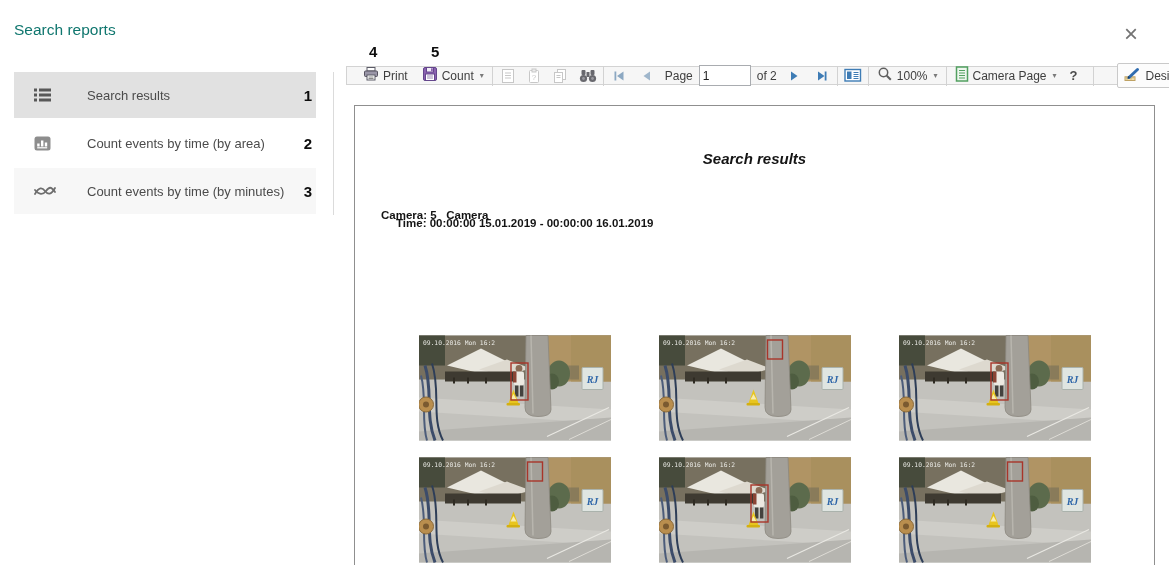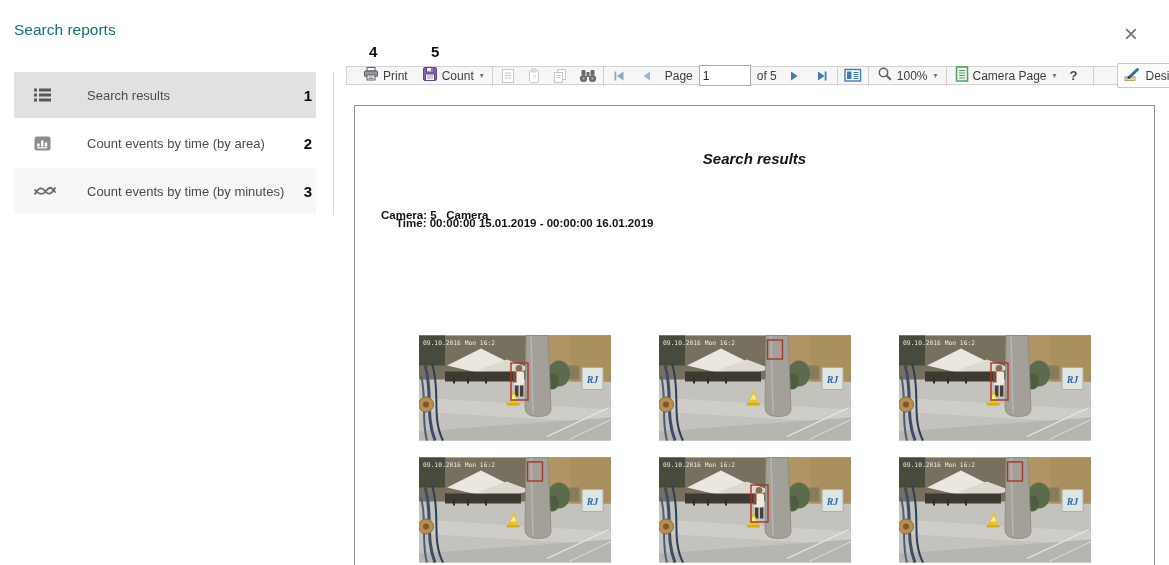--- a/index.html
+++ b/index.html
@@ -191,21 +191,21 @@
     </svg>
   </span>
   <span class="tb-ico" style="margin-left:8px;">
     <svg width="14" height="14" viewBox="0 0 14 14">
       <polygon points="10,2.5 3.5,7 10,11.5" fill="#9fb6cb"></polygon>
     </svg>
   </span>
 
   <span class="tb-lbl" style="margin-left:8px;">Page</span>
   <input id="page-input" value="1" style="">
-  <span class="tb-lbl">of 5</span>
+  <span class="tb-lbl">of 2</span>
 
   <span class="tb-ico" style="margin-left:4px;">
     <svg width="14" height="14" viewBox="0 0 14 14">
       <polygon points="4,2.5 10.5,7 4,11.5" fill="#3e7cb5"></polygon>
     </svg>
   </span>
   <span class="tb-ico" style="margin-left:8px;">
     <svg width="14" height="14" viewBox="0 0 14 14">
       <polygon points="3,2.5 9.5,7 3,11.5" fill="#3e7cb5"></polygon>
       <rect x="9.7" y="2.5" width="1.8" height="9" fill="#3e7cb5"></rect>

